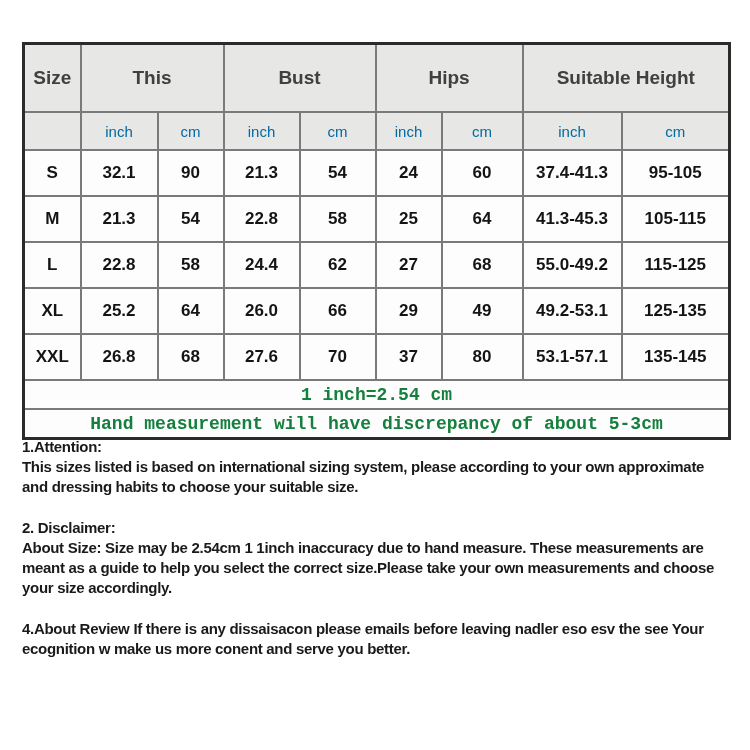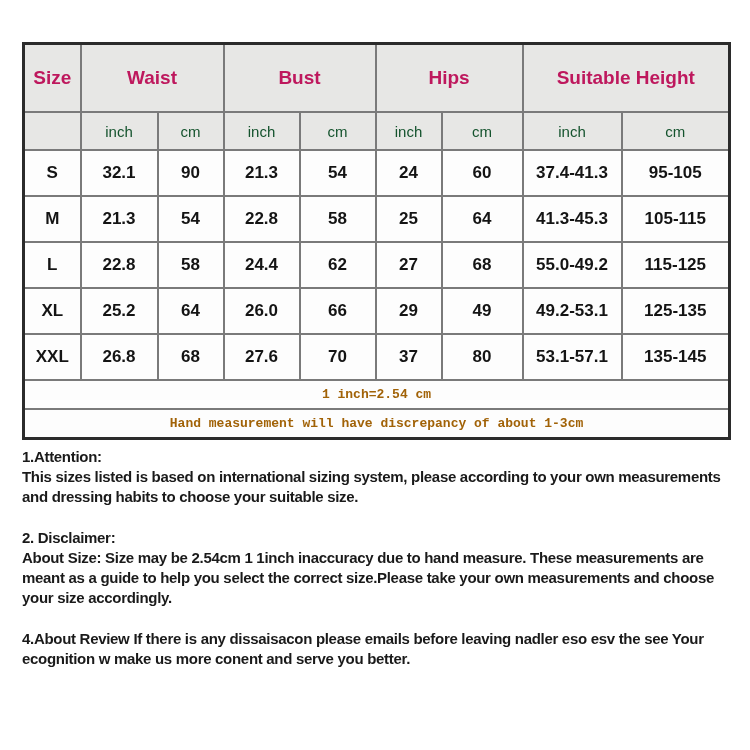--- a/index.html
+++ b/index.html
@@ -26,55 +26,55 @@
     vertical-align:middle;
     padding:0;
     overflow:hidden;
     white-space:nowrap;
   }
   tr.group-row th{
     height:66px;
     background:#e7e7e5;
     font-size:19px;
     font-weight:bold;
-    color:#be185d;
+    color:#404040;
   }
   tr.unit-row th{
     height:36px;
     background:#e7e7e5;
     font-size:15px;
     font-weight:400;
-    color:#14532d;
+    color:#0369a1;
   }
   tr.data-row td{
     height:44px;
     background:#fdfdfd;
     font-size:17px;
     font-weight:bold;
     color:#141414;
   }
   tr.note-row td{
     height:27px;
     background:#fdfdfd;
     font-family:"Liberation Mono","DejaVu Sans Mono",monospace;
-    font-size:13px;
+    font-size:18px;
     font-weight:bold;
-    color:#a16207;
+    color:#15803d;
   }
   
   .info-sections{
     position:absolute;left:22px;top:437px;
     width:710px;
     font-size:15px;
     font-weight:bold;
     line-height:20px;
     letter-spacing:-0.3px;
     color:#1a1a1a;
   }
-  .info-section{margin:10px 0 21px 0;}
+  .info-section{margin:0 0 21px 0;}
   .info-section p{margin:0;}
   .section-heading{display:block;}
   .section-heading.inline{display:inline;}
 </style>
 </head>
 <body>
 
 <div class="page">
 
   <table class="size-table">
@@ -85,21 +85,21 @@
       <col style="width:76px">
         <col style="width:76px">
         <col style="width:66px">
       <col style="width:81px">
         <col style="width:99px">
         <col style="width:108px">
     </colgroup>
     <thead>
       <tr class="group-row">
         <th>Size</th>
-        <th colspan="2">Waist</th>
+        <th colspan="2">This</th>
         <th colspan="2">Bust</th>
         <th colspan="2">Hips</th>
         <th colspan="2">Suitable Height</th>
       </tr>
       <tr class="unit-row">
         <th></th>
         <th>inch</th>
         <th>cm</th>
         <th>inch</th>
         <th>cm</th>
@@ -162,29 +162,29 @@
         <td>70</td>
         <td>37</td>
         <td>80</td>
         <td>53.1-57.1</td>
         <td>135-145</td>
       </tr>
       <tr class="note-row">
         <td colspan="9">1 inch=2.54 cm</td>
       </tr>
       <tr class="note-row">
-        <td colspan="9">Hand measurement will have discrepancy of about 1-3cm</td>
+        <td colspan="9">Hand measurement will have discrepancy of about 5-3cm</td>
       </tr>
     </tbody>
   </table>
 
   <div class="info-sections">
     <div class="info-section">
       <span class="section-heading">1.Attention:</span>
-      <p>This sizes listed is based on international sizing system, please according to your own measurements and dressing habits to choose your suitable size.</p>
+      <p>This sizes listed is based on international sizing system, please according to your own approximate and dressing habits to choose your suitable size.</p>
     </div>
     <div class="info-section">
       <span class="section-heading">2. Disclaimer:</span>
       <p>About Size: Size may be 2.54cm 1 1inch inaccuracy due to hand measure. These measurements are meant as a guide to help you select the correct size.Please take your own measurements and choose your size accordingly.</p>
     </div>
     <div class="info-section">
       <p><span class="section-heading inline">4.About Review</span> <span>If there is any dissaisacon please emails before leaving nadler eso esv the see Your ecognition w make us more conent and serve you better.</span></p>
     </div>
   </div>
 

